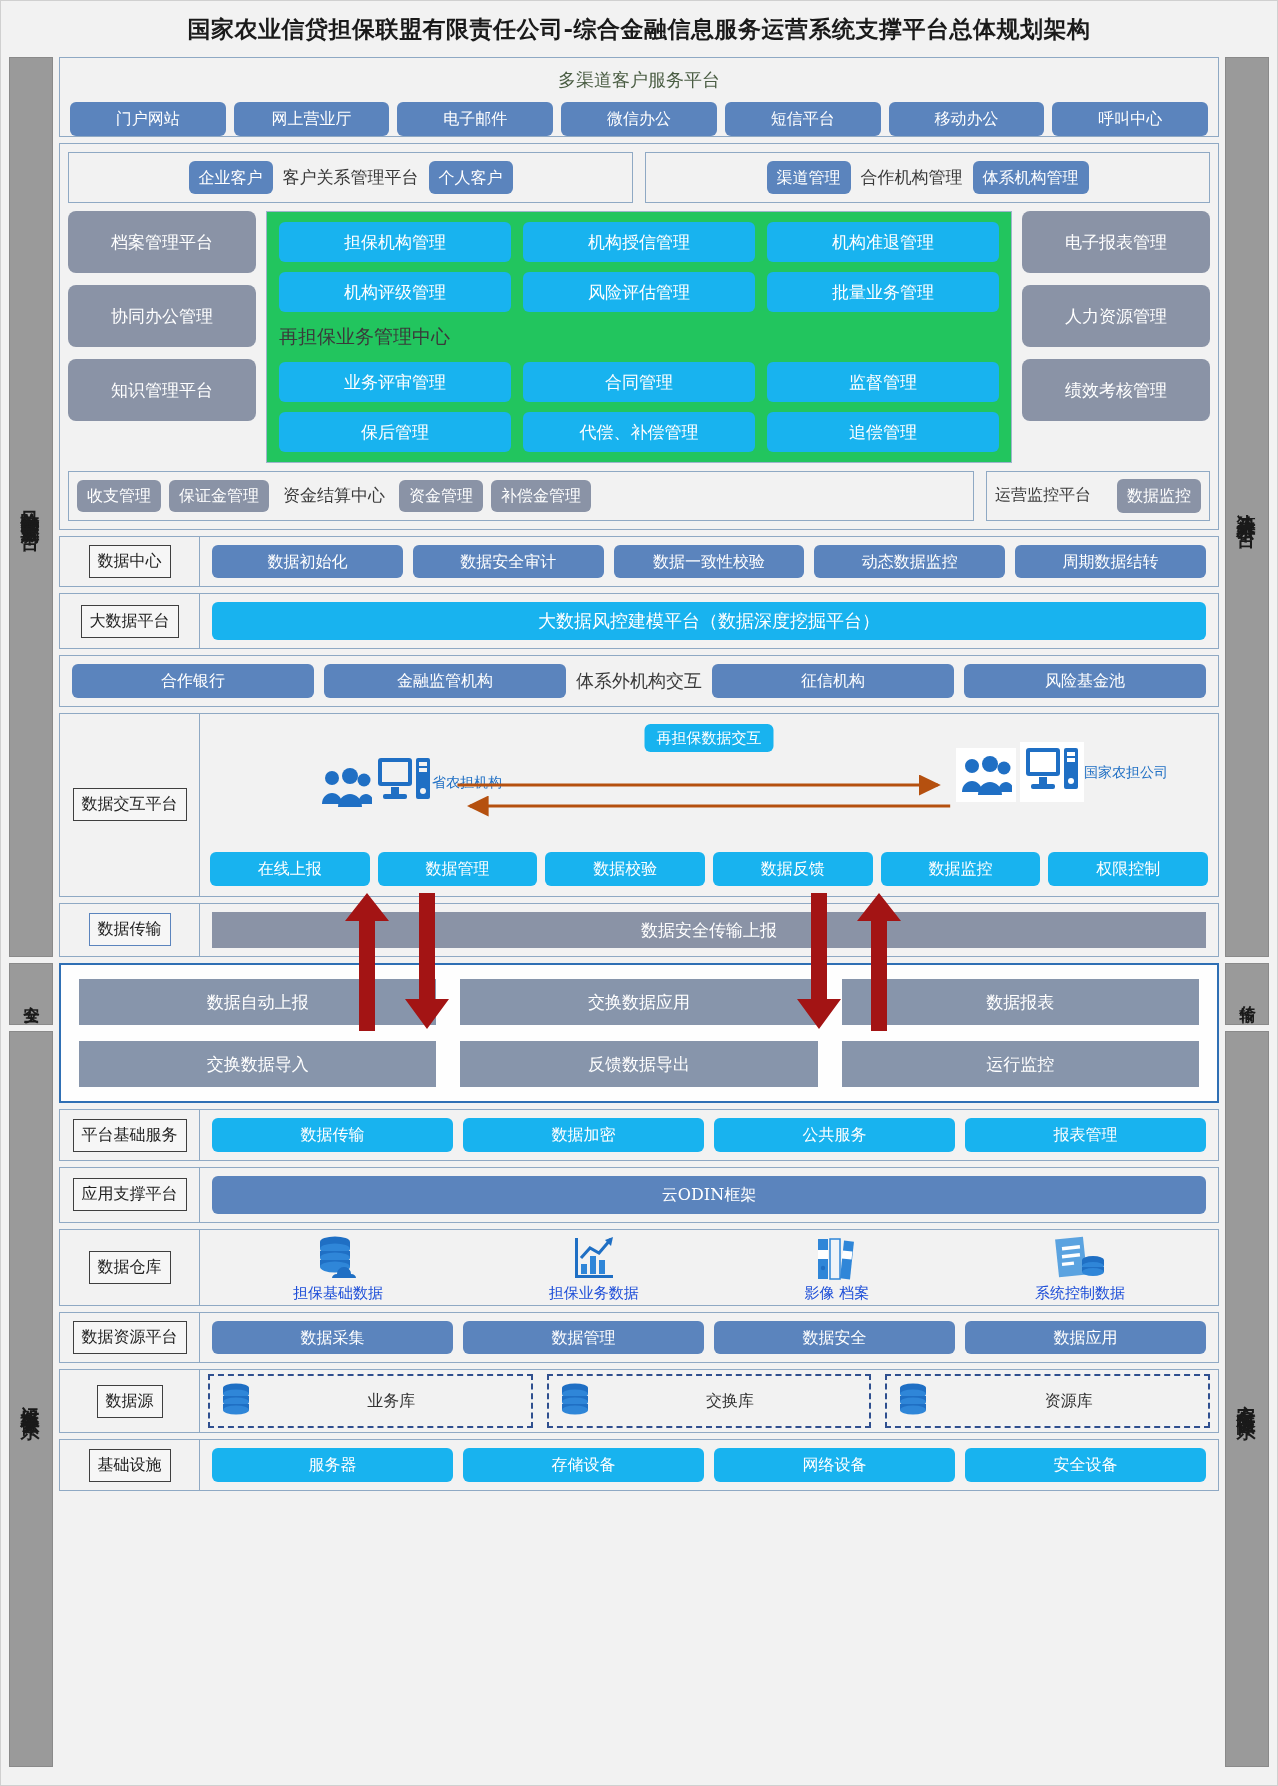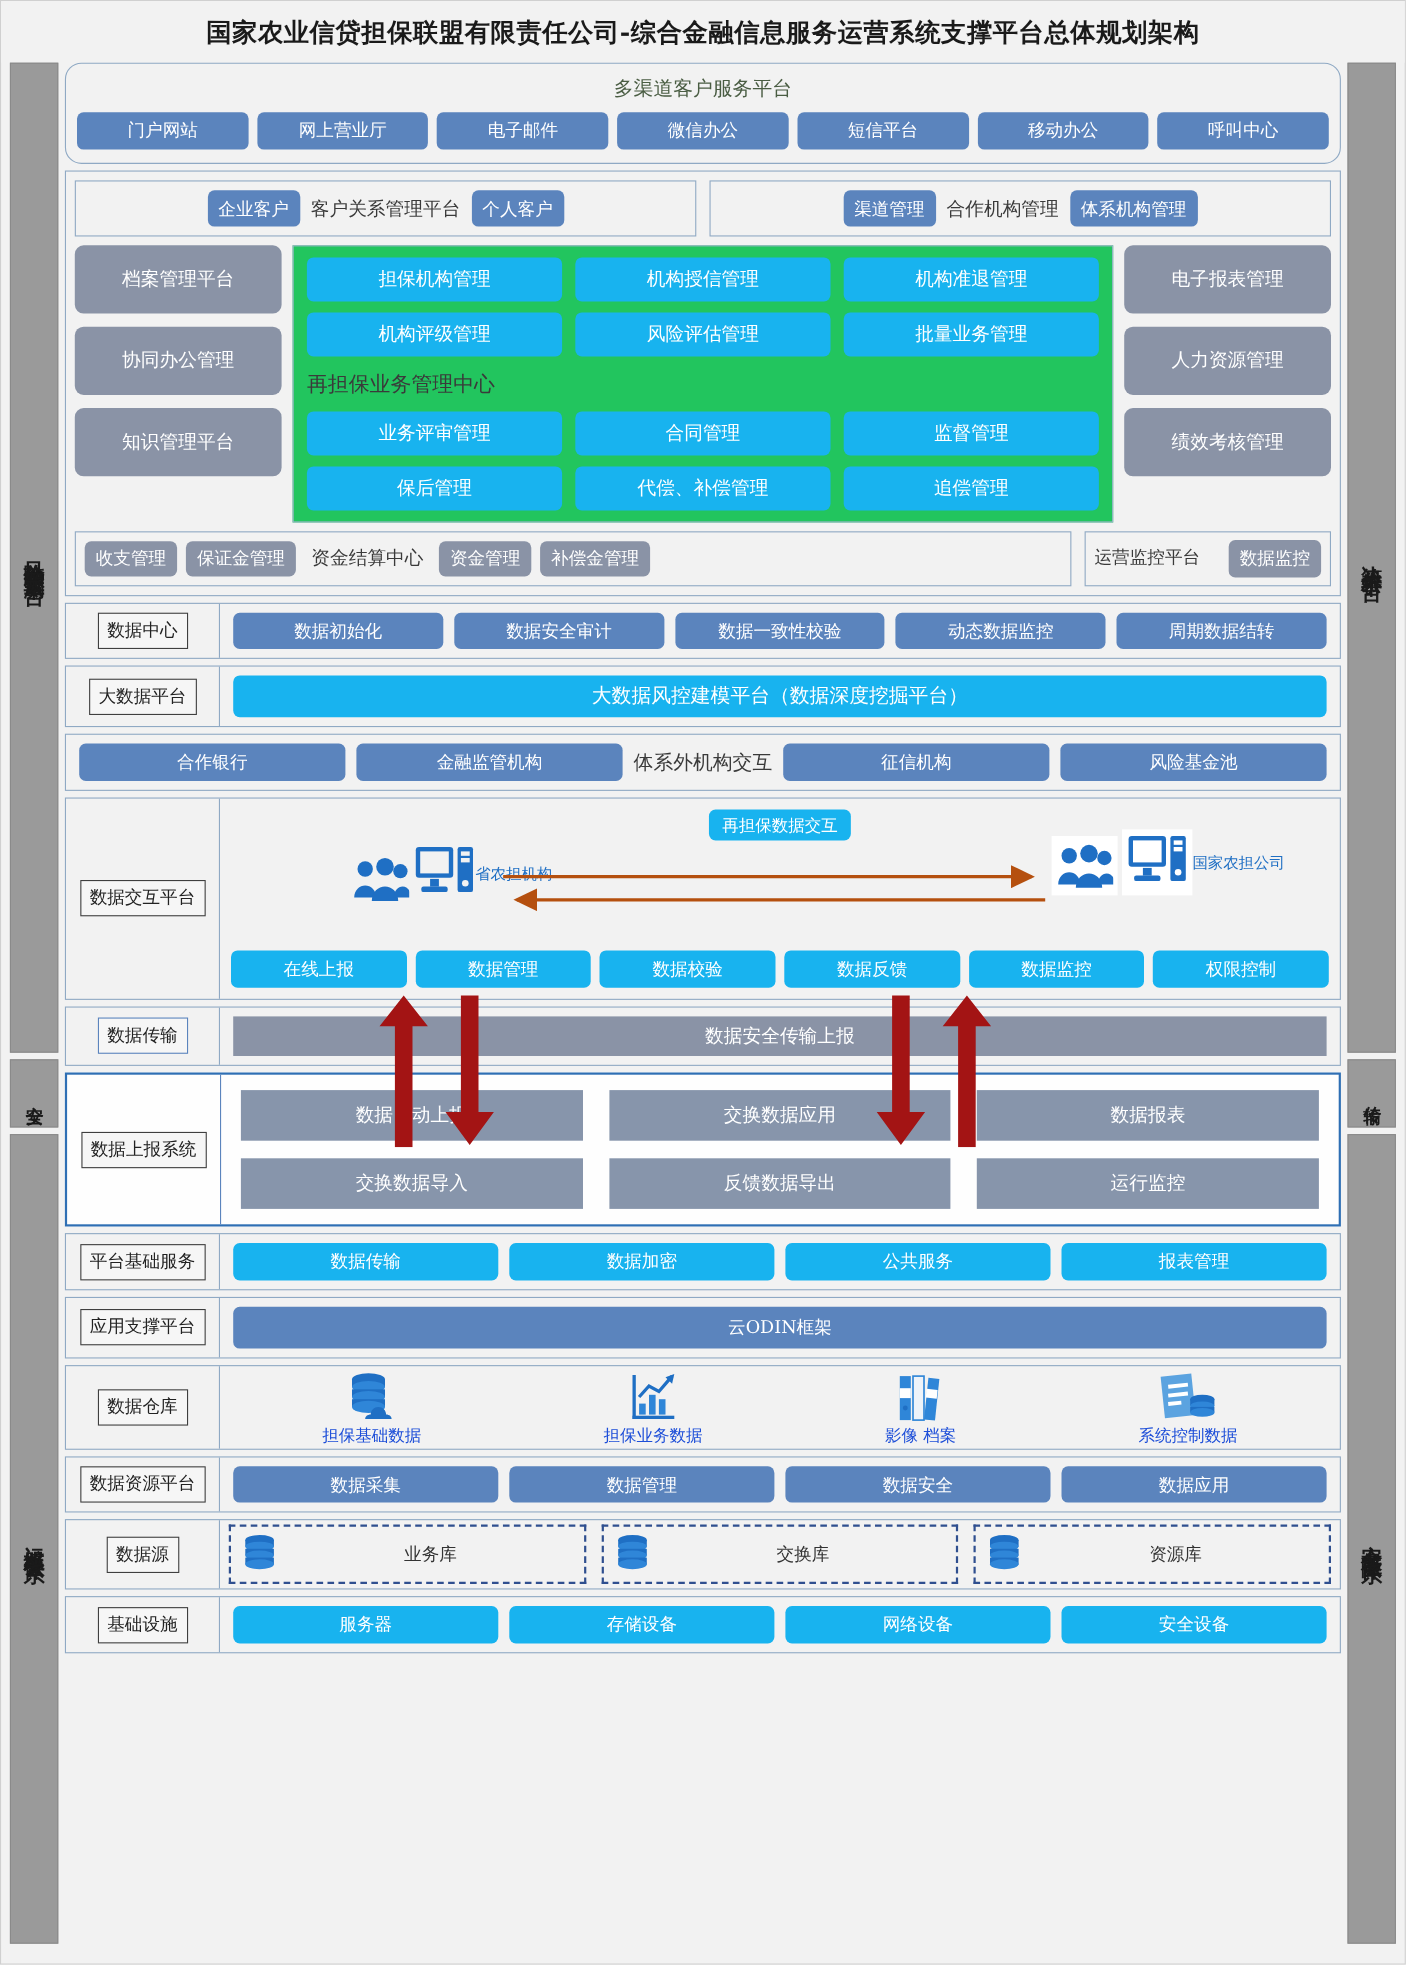--- a/index.html
+++ b/index.html
@@ -89,21 +89,21 @@
     white-space: nowrap;
   }
   .lbl-col {
     width: 140px; min-width:140px;
     display:flex; align-items:center; justify-content:center;
     border-right: 1px solid #8fa9c4;
     align-self: stretch;
   }
 
   
-  .sec-channel { padding: 10px 10px 12px 10px; border-radius: 15px; }
+  .sec-channel { padding: 10px 10px 0 10px; }
   .sec-channel .hdr {
     text-align:center; font-family:"DejaVu Serif","Liberation Serif",serif;
     font-size: 18px; color:#4a5d43; margin-bottom:10px;
   }
   .chips-row { display:flex; justify-content:space-between; gap:8px; }
   .chips-row .chip { flex:1; }
 
   
   .sec-app { padding: 8px; display:flex; flex-direction:column; gap:8px; }
   .crm-row { display:flex; gap:12px; }
@@ -431,23 +431,20 @@
           <div class="lbl-col">
             <div class="lbl-box" style="border-color:#5b84bd;">数据传输</div>
           </div>
           <div class="content" style="justify-content:center;">
             <div class="chip gray" style="font-size:17px;padding:9px 24px;border-radius:0;">数据安全传输上报</div>
           </div>
         </div>
       </div>
 
       <div class="upload-box">
-        <div class="lbl-col" style="border-right-color:#5b84bd;">
-          <div class="lbl-box">数据上报系统</div>
-        </div>
         <div class="upload-grid">
           <div class="chip flat">数据自动上报</div>
           <div class="chip flat">交换数据应用</div>
           <div class="chip flat">数据报表</div>
           <div class="chip flat">交换数据导入</div>
           <div class="chip flat">反馈数据导出</div>
           <div class="chip flat">运行监控</div>
         </div>
       </div>
 

